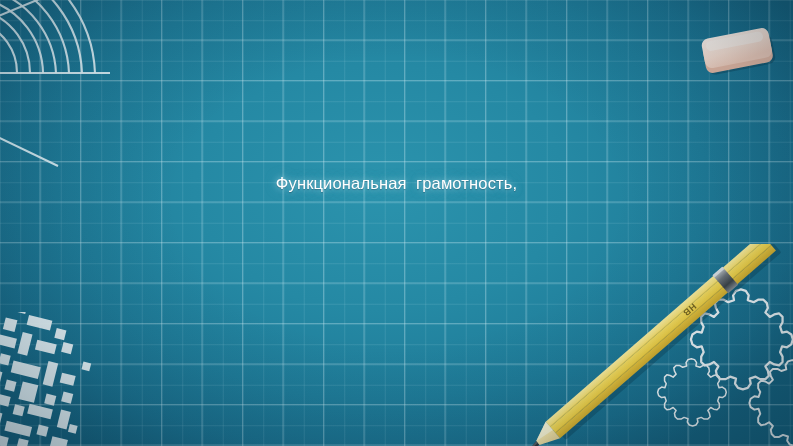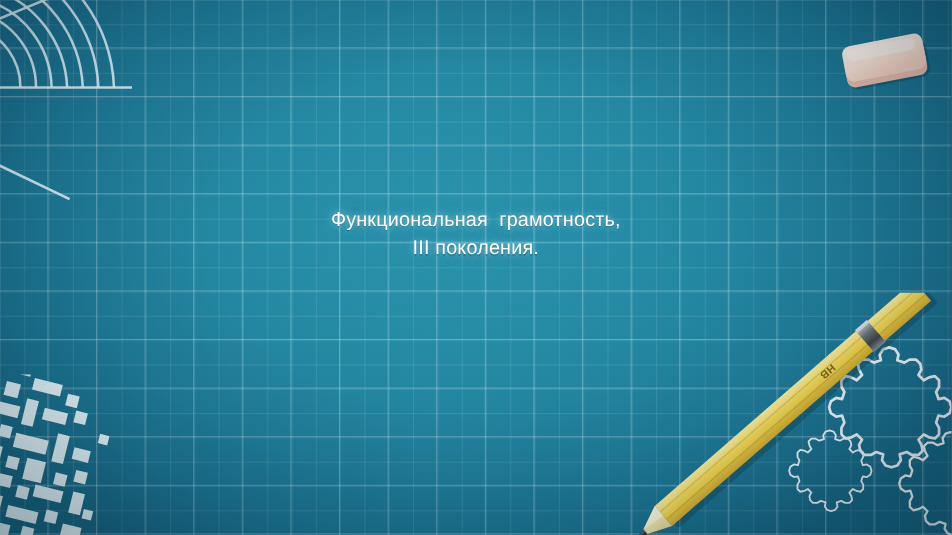--- a/index.html
+++ b/index.html
@@ -9,21 +9,21 @@
   }
   body {
     font-family: "Liberation Sans", sans-serif;
   }
 
   #slide {
     position: relative;
     width: 793px;
     height: 446px;
     overflow: hidden;
-    background-color: #737373;
+    background-color: #a16207;
     user-select: none;
   }
 
   
   .bg-base {
     position: absolute;
     inset: 0;
     background:
       radial-gradient(ellipse 62% 72% at 48% 42%,
         #2b93ad 0%,
@@ -243,16 +243,15 @@
       <rect x="11" y="24" width="68" height="28" rx="7" fill="#e8b9a4"></rect>
       <rect x="11" y="17" width="68" height="30" rx="7" fill="url(#eraserTop)"></rect>
       <rect x="15" y="20" width="58" height="10" rx="5" fill="#fff8f3" opacity="0.55"></rect>
     </g>
   </svg>
 
   <div class="bg-vignette"></div>
 
   <div id="title-block">
     <span class="tline">Функциональная  грамотность,</span>
-    <span class="tline">III поколения.</span>
   </div>
 
 </div>
 
 </body></html>

